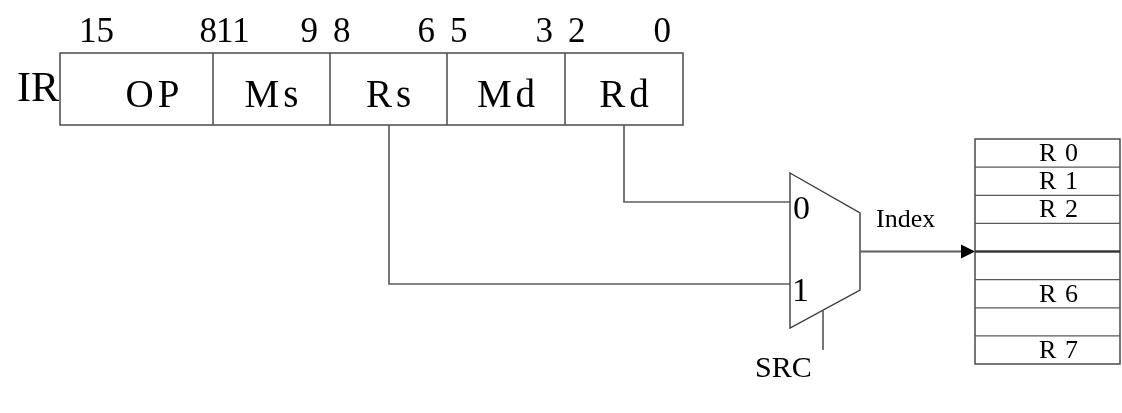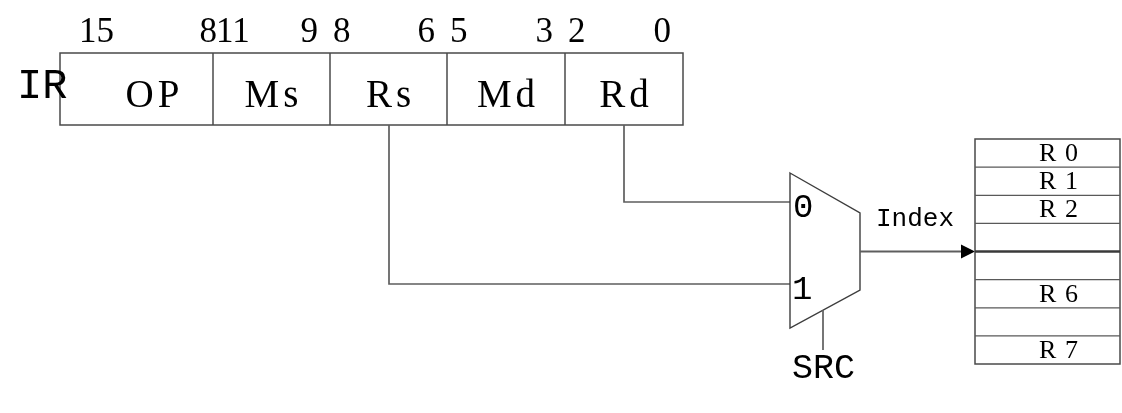--- a/index.html
+++ b/index.html
@@ -10,21 +10,21 @@
     background: #ffffff;
     font-family: "Liberation Serif", serif;
     color: #000;
     overflow: hidden;
   }
   svg.layer {
     position: absolute;
     left: 0; top: 0;
     width: 1122px; height: 413px;
   }
-  .txt { position: absolute; white-space: pre; font-family: Liberation Mono, monospace; }
+  .txt { position: absolute; white-space: pre; }
 
   
   .ir-label {
     left: 17px; top: 66px;
     font-size: 42px; line-height: 1;
   }
 
   
   .bitcell {
     position: absolute;
@@ -52,21 +52,21 @@
   .f1 { left: 213px; width: 117px; gap: 29px; }
   .f2 { left: 330px; width: 117px; }
   .f3 { left: 447px; width: 118px; }
   .f4 { left: 565px; width: 118px; }
 
   
   .mux0 { left: 793px; top: 191px; font-size: 34px; line-height: 1; }
   .mux1 { left: 792px; top: 273px; font-size: 34px; line-height: 1; }
 
   .index-label { left: 876px; top: 206px; font-size: 26px; line-height: 1; }
-  .src-label   { left: 792px; top: 352px; font-size: 35px; line-height: 1; }
+  .src-label   { left: 755px; top: 352px; font-size: 30px; line-height: 1; }
 
   
   .regrow {
     position: absolute;
     left: 975px; width: 168px; height: 28px;
     display: flex;
     justify-content: center;
     align-items: center;
     font-size: 26px; line-height: 1;
     letter-spacing: 1px;

